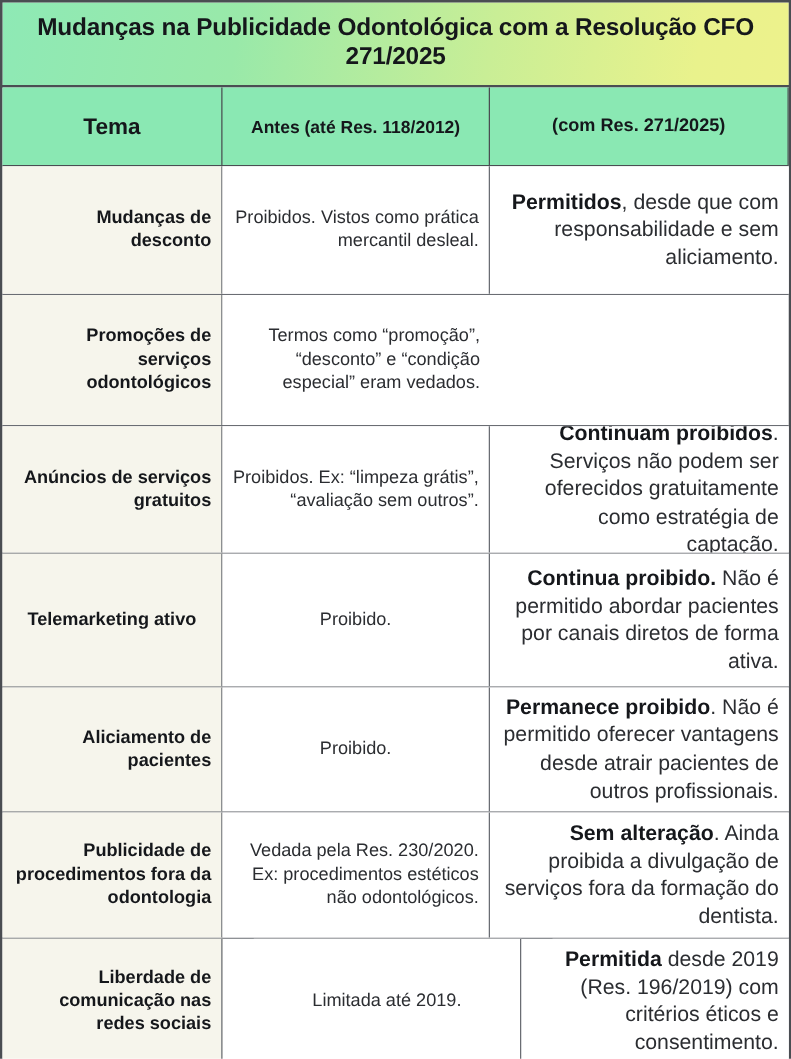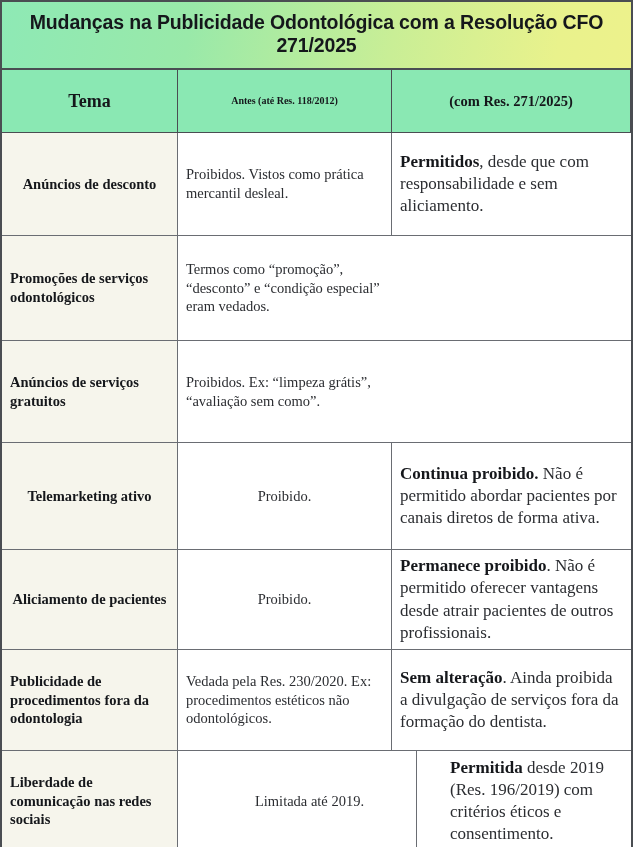--- a/index.html
+++ b/index.html
@@ -69,41 +69,40 @@
     flex: 0 0 62px;
     background: #8ae8b3;
     border-bottom: 1.5px solid #4a4d52;
   }
 
   .cell {
     box-sizing: border-box;
     display: flex;
     align-items: center;
     justify-content: center;
-    text-align: left;
+    text-align: right;
     padding: 6px 8px;
     border-right: 1.5px solid #6a6d73;
     overflow: hidden;
-    font-family: Liberation Serif, serif;
   }
   .cell:last-child { border-right: none; }
 
   .col-tema    { flex: 0 0 176px; }
   .col-antes   { flex: 0 0 214px; }
   .col-depois  { flex: 1 1 auto; }
 
   .header-row .cell {
     border-right: 1.5px solid #4a4d52;
     font-weight: bold;
     font-size: 15px;
     line-height: 1.15;
     color: #15171b;
   }
   .header-row .col-tema { font-size: 18px; }
-  .header-row .col-antes { font-size: 10px; }
+  .header-row .col-antes { font-size: 14px; }
   .header-row .col-depois { font-size: 14.5px; }
 
   .body-row .col-tema {
     background: #f6f5ec;
     font-weight: bold;
     font-size: 14.5px;
     line-height: 1.28;
     color: #15171b;
   }
   .body-row .col-antes,
@@ -145,37 +144,42 @@
       <div class="cell col-tema">Tema</div>
       <div class="cell col-antes">Antes (até Res. 118/2012)</div>
       <div class="cell col-depois">
         <div>
           <p>(com Res. 271/2025)</p>
         </div>
       </div>
     </div>
 
     <div class="row body-row r1">
-      <div class="cell col-tema">Anúncios de desconto</div>
+      <div class="cell col-tema">Mudanças de desconto</div>
       <div class="cell col-antes">Proibidos. Vistos como prática mercantil desleal.</div>
       <div class="cell col-depois">
           <p>
         <b>Permitidos</b><span>, desde que com responsabilidade e sem aliciamento.</span>
       </p>
         </div>
     </div>
 
     <div class="row body-row r2">
       <div class="cell col-tema">Promoções de serviços odontológicos</div>
       <div class="cell col-antes">Termos como “promoção”, “desconto” e “condição especial” eram vedados.</div>
     </div>
 
     <div class="row body-row r3">
       <div class="cell col-tema">Anúncios de serviços gratuitos</div>
-      <div class="cell col-antes">Proibidos. Ex: “limpeza grátis”, “avaliação sem como”.</div>
+      <div class="cell col-antes">Proibidos. Ex: “limpeza grátis”, “avaliação sem outros”.</div>
+      <div class="cell col-depois">
+          <p>
+        <b>Continuam proibidos</b><span>. Serviços não podem ser oferecidos gratuitamente como estratégia de captação.</span>
+      </p>
+        </div>
     </div>
 
     <div class="row body-row r4">
       <div class="cell col-tema">Telemarketing ativo</div>
       <div class="cell col-antes">Proibido.</div>
       <div class="cell col-depois">
           <p>
         <b>Continua proibido.</b><span> Não é permitido abordar pacientes por canais diretos de forma ativa.</span>
       </p>
         </div>

